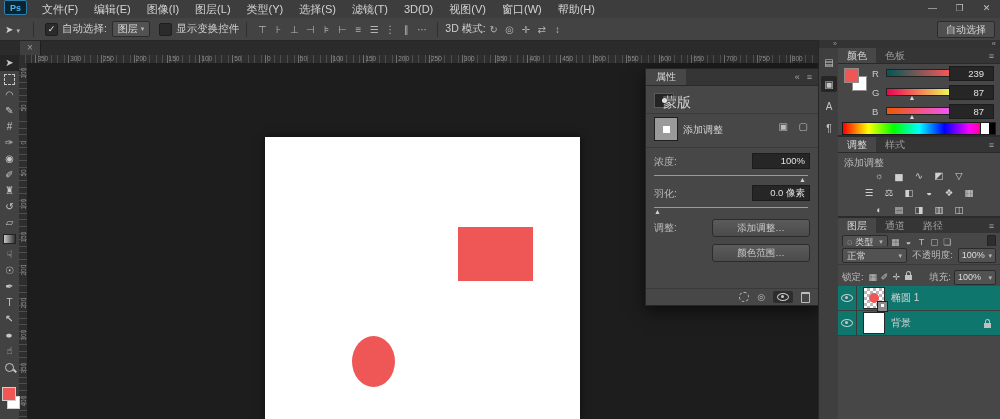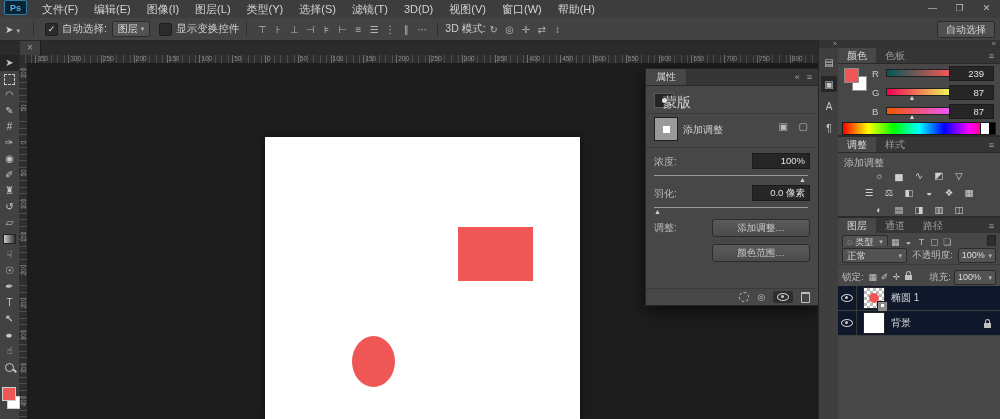--- a/index.html
+++ b/index.html
@@ -143,21 +143,21 @@
             line-height:13px;font-size:9.5px;color:#ddd;padding:0 4px;display:flex;justify-content:space-between}
   .small-label{font-size:9.5px;color:#bdbdbd;white-space:nowrap}
   .pctbox{background:#525252;border:1px solid #2b2b2b;border-radius:2px;width:34px;height:13px;line-height:13px;
           font-size:9px;color:#ddd;padding:0 3px;display:flex;justify-content:space-between;margin-left:auto}
   .lock-row{top:50px;height:18px;gap:3px}
   .lock-ico{width:12px;text-align:center;font-size:9px;color:#c3c3c3}
   .lockico{width:7px;height:5px;background:#c0c0c0;position:relative;display:inline-block;margin-top:3px}
   .lockico::before{content:"";position:absolute;left:1px;top:-4px;width:3px;height:3px;
                    border:1px solid #c0c0c0;border-bottom:none;border-radius:3px 3px 0 0}
   .lrows{position:absolute;top:68px;left:0;right:0}
-  .lrow{height:24px;display:flex;align-items:center;background:#0f172a;border-bottom:1px solid #3e3e3e}
+  .lrow{height:24px;display:flex;align-items:center;background:#0f766e;border-bottom:1px solid #3e3e3e}
   .lrow.sel{background:#7b97b3}
   .lrow.sel .lname{color:#1c2531}
   .leye{width:18px;height:100%;border-right:1px solid #3a3a3a;display:flex;align-items:center;justify-content:center;flex:none}
   .lthumb{width:20px;height:20px;margin:0 6px;border:1px solid #272727;position:relative;flex:none;background:#fff}
   .checker{background-image:linear-gradient(45deg,#b9b9b9 25%,transparent 25%,transparent 75%,#b9b9b9 75%),
            linear-gradient(45deg,#b9b9b9 25%,transparent 25%,transparent 75%,#b9b9b9 75%);
            background-size:6px 6px;background-position:0 0,3px 3px;background-color:#fff}
   .lth-rect{position:absolute;left:5px;top:6px;width:11px;height:8px}
   .lth-circle{position:absolute;left:5px;top:5px;width:10px;height:10px;border-radius:50%}
   .lbadge{position:absolute;right:-4px;bottom:-4px;width:9px;height:9px;background:#8a8a8a;border:1px solid #1f1f1f}

